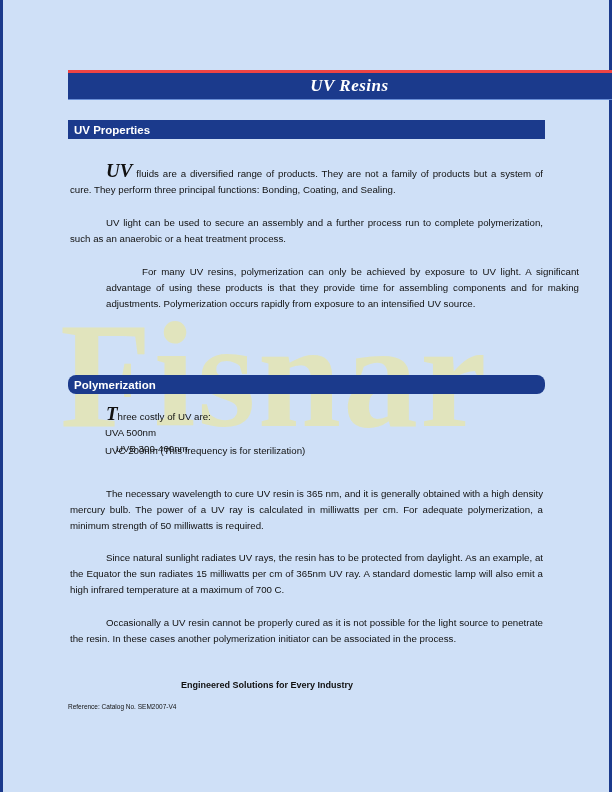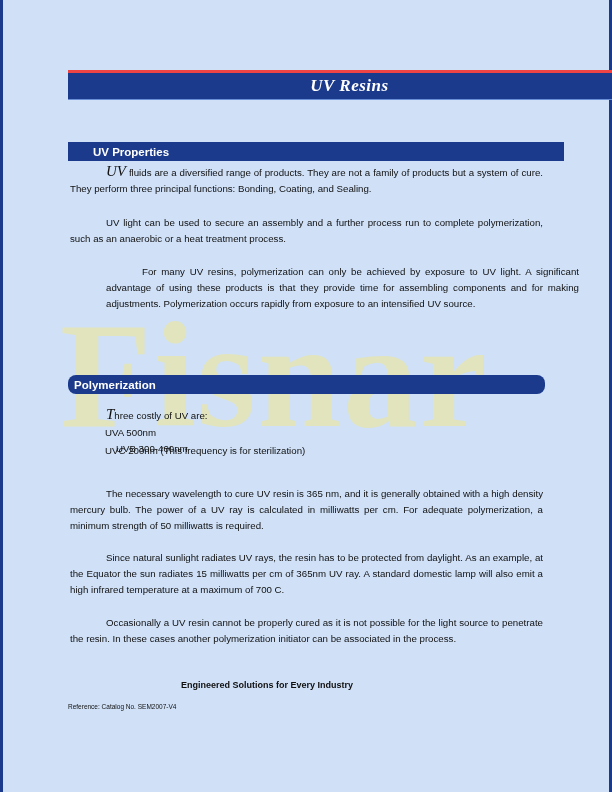--- a/index.html
+++ b/index.html
@@ -84,39 +84,39 @@
     background: #1b3a8c;
     display: flex;
     align-items: center;
   }
   .section-bar .section-text {
     color: #ffffff;
     font-size: 11.5px;
     font-weight: bold;
     padding-left: 6px;
   }
-  #sec-uv { top: 142px; padding-left: 19px; }
+  #sec-uv { top: 120px; }
   #sec-poly { top: 375px; border-radius: 8px; }
 
   .para {
     position: absolute;
     left: 70px;
     width: 473px;
     font-size: 9.7px;
     line-height: 16px;
     color: #111111;
     text-align: justify;
     text-indent: 36px;
   }
 
   .dropcap {
     font-family: "Liberation Serif", serif;
     font-style: italic;
-    font-weight: normal;
-    font-size: 15px;
+    font-weight: bold;
+    font-size: 19px;
   }
 
   .list-line {
     position: absolute;
     left: 105px;
     font-size: 9.7px;
     line-height: 16px;
     color: #111111;
   }
 

